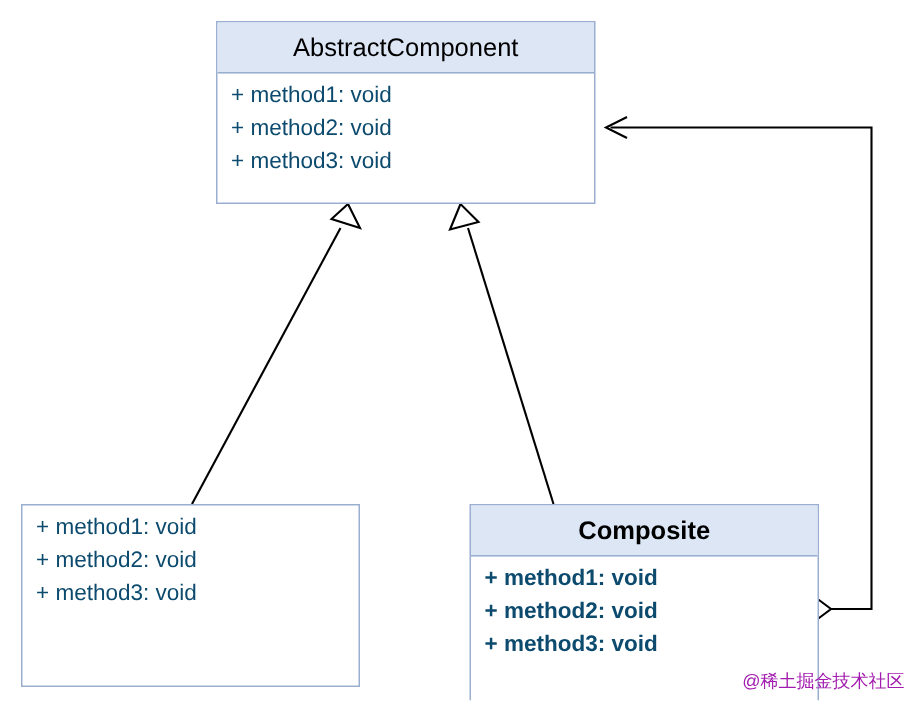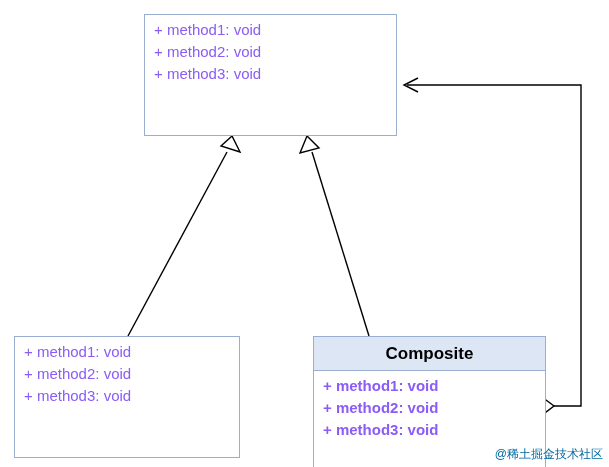--- a/index.html
+++ b/index.html
@@ -32,39 +32,39 @@
     height: 34px;
     overflow: hidden;
     white-space: nowrap;
   }
   .uml-body {
     box-sizing: border-box;
     padding: 4px 0 2px 0;
   }
   .uml-row {
     font-size: 15px;
-    color: #8b5cf6;
+    color: #0c4a6e;
     line-height: 22px;
     padding-left: 9px;
     white-space: nowrap;
   }
   svg.edges {
     position: absolute;
     left: 0;
     top: 0;
     width: 609px;
     height: 467px;
     overflow: visible;
   }
   .watermark {
     position: absolute;
     right: 6px;
     bottom: 4px;
     font-size: 12px;
-    color: #0369a1;
+    color: #a21caf;
     white-space: nowrap;
     text-align: right;
   }
 </style>
 </head>
 <body>
 
 <div id="canvas">
 
   <svg class="edges" viewBox="0 0 609 467">
@@ -80,20 +80,21 @@
     </g>
 
     <g>
       <polyline points="546,406 581,406 581,85 407,85" fill="none" stroke="#000000" stroke-width="1.4"></polyline>
       <polygon points="546,400 554,406 546,412 538,406" fill="#ffffff" stroke="#000000" stroke-width="1.4"></polygon>
       <polyline points="418,78 404,85 418,92" fill="none" stroke="#000000" stroke-width="1.4"></polyline>
     </g>
   </svg>
 
   <div class="uml-class" style="left:144px; top:14px; width:253px; height:122px;">
+    <div class="uml-header">AbstractComponent</div>
     <div class="uml-body">
       <div class="uml-row">+ method1: void</div>
       <div class="uml-row">+ method2: void</div>
       <div class="uml-row">+ method3: void</div>
     </div>
   </div>
 
   <div class="uml-class" style="left:14px; top:336px; width:226px; height:122px;">
     <div class="uml-body">
       <div class="uml-row">+ method1: void</div>

